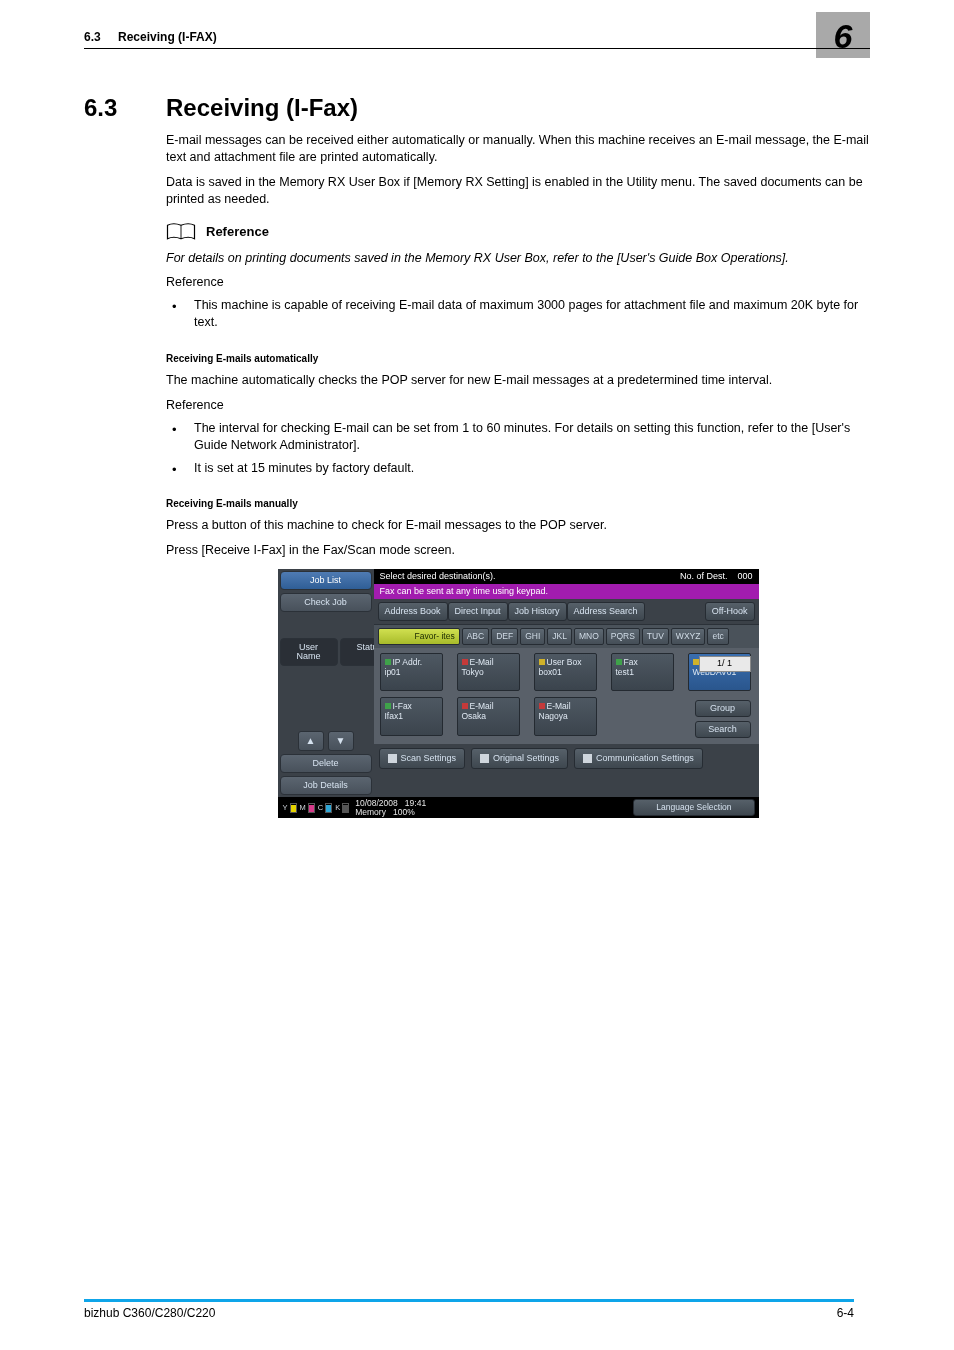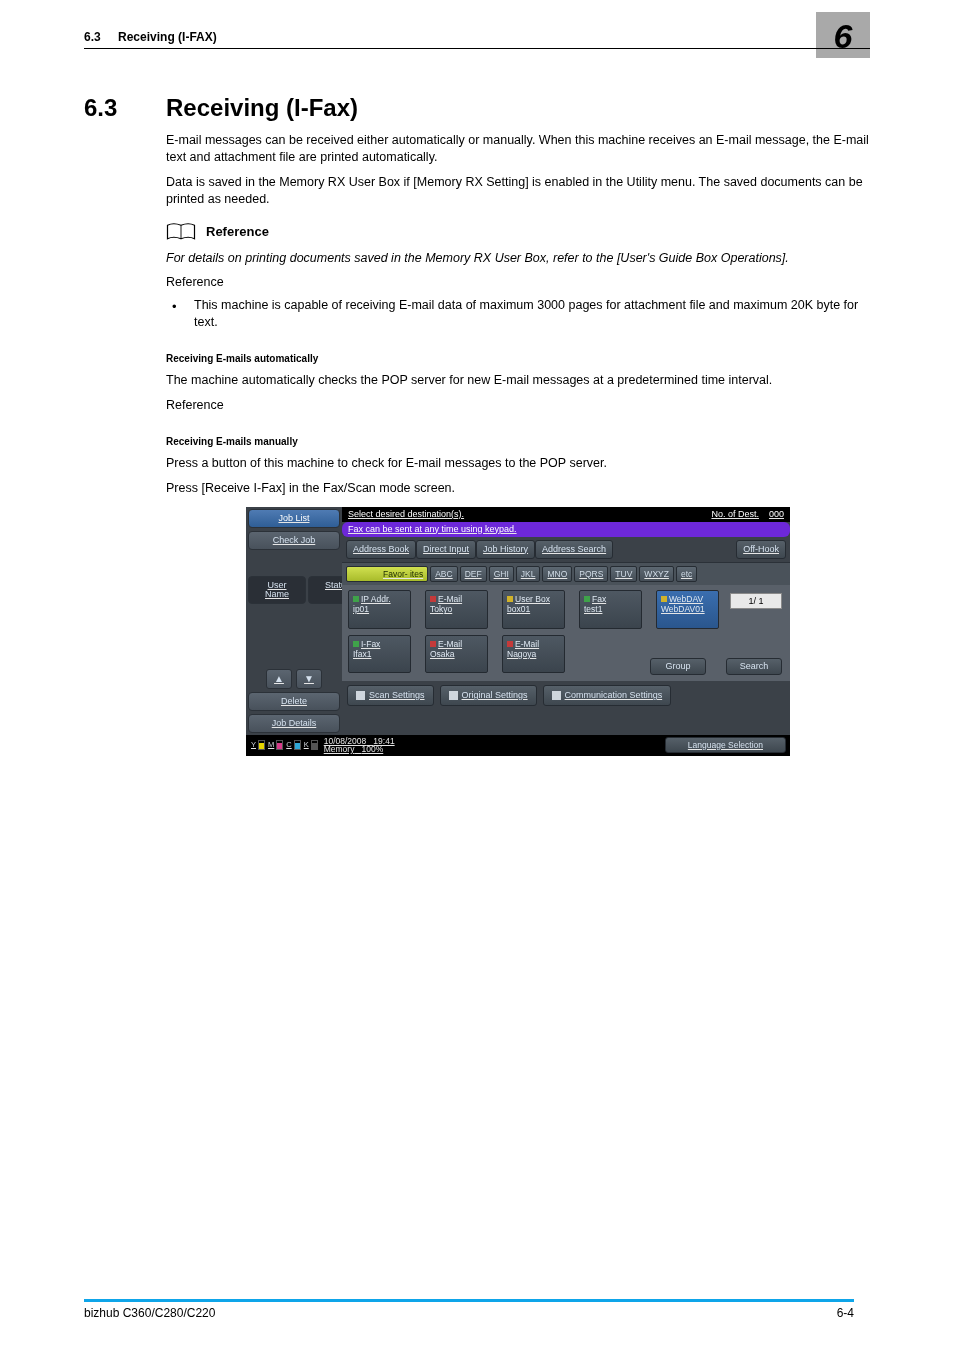--- a/index.html
+++ b/index.html
@@ -46,54 +46,54 @@
   .ref-label { font-weight: bold; font-size: 13px; }
   .italic { font-style: italic; }
   ul { list-style: none; padding-left: 0; }
   ul li { font-size: 12.5px; line-height: 1.35; margin: 6px 0; padding-left: 28px; position: relative; }
   ul li::before { content: "\2022"; position: absolute; left: 6px; top: 1px; font-size: 13px; }
   h2 { font-size: 10px; font-weight: bold; margin: 22px 0 8px 0; }
   .plain-word { font-size: 12.5px; margin: 6px 0; }
 
   
   .lcd-wrap { display: flex; justify-content: center; margin: 10px 0 0 0; }
-  .lcd { width: 544px; background: #3b4148; font-size: 9px; color: #e6e6e6; line-height: 1; text-decoration: underline; }
+  .lcd { width: 481px; background: #3b4148; font-size: 9px; color: #e6e6e6; line-height: 1; }
   .lcd .row { display: flex; }
   .lcd-left { width: 96px; background: #3b4148; display: flex; flex-direction: column; gap: 3px; padding: 2px; }
   .lcd-right { flex: 1; display: flex; flex-direction: column; }
   .pill {
     background: linear-gradient(#5b6570,#48515b);
     border: 1px solid #2b3138;
     border-radius: 4px;
     text-align: center;
     padding: 4px 0;
     font-size: 9px;
     color: #d6e2ef;
   }
   .pill.sel { background: linear-gradient(#4f7bb3,#2f5e96); color: #fff; }
   .pill.dark { background: #2a2f36; }
   .msgbar { background: #000; color: #fff; font-size: 9px; padding: 3px 6px; }
-  .msgbar.blue { background: #6d28d9; border-radius: 6px; }
+  .msgbar.blue { background: #a21caf; }
   .tabs { display: flex; padding: 3px 4px; align-items: center; background: #3b4148; }
   .tab {
     background: linear-gradient(#566069,#3e474f);
     border: 1px solid #262c33;
     color: #d6e2ef; font-size: 9px;
     padding: 4px 6px; border-radius: 3px;
   }
   .tab.off { margin-left: auto; }
   .filter-strip { display: flex; gap: 2px; padding: 3px 4px; align-items: center; background: #4a525a; border-top: 1px solid #2b3138; }
   .fbtn { background: linear-gradient(#5d6872,#454e57); border: 1px solid #262c33; color: #d0dbe6; font-size: 8.5px; padding: 3px 4px; border-radius: 2px; }
   .fbtn.sel { background: linear-gradient(#d0e050,#a8bb2a); color: #1b2a00; padding-left: 36px; }
   .cards { padding: 5px 6px 8px 6px; display: grid; grid-template-columns: repeat(5, 63px); gap: 6px 14px; background: #596069; position: relative; min-height: 96px; }
   .card { background: linear-gradient(#4e5862,#3b444d); border: 1px solid #242a31; border-radius: 2px; padding: 3px 4px; font-size: 8.5px; line-height: 1.2; color: #dfe8f2; min-height: 27px; }
   .card .ic { display: inline-block; width: 6px; height: 6px; margin-right: 2px; }
   .card.blue { background: linear-gradient(#3a6eaf,#2a568d); }
   .pager { position: absolute; right: 8px; top: 8px; width: 52px; height: 16px; background: #e9e9e9; color: #000; font-size: 9px; display: flex; justify-content: center; align-items: center; border: 1px solid #8a8a8a; }
-  .right-btns { position: absolute; right: 8px; bottom: 6px; display: flex; flex-direction: row; gap: 20px; }
+  .right-btns { position: absolute; right: 8px; bottom: 6px; display: flex; flex-direction: column; gap: 4px; }
   .rbtn { width: 56px; text-align: center; font-size: 9px; color: #d6e2ef; background: linear-gradient(#566069,#3e474f); border: 1px solid #262c33; padding: 3px 0; border-radius: 3px; }
   .bottombar { display: flex; gap: 6px; padding: 4px 5px; background: #3b4148; align-items: center; }
   .bbtn { background: linear-gradient(#566069,#3e474f); border: 1px solid #262c33; color: #d6e2ef; font-size: 9px; padding: 5px 8px; border-radius: 3px; display: flex; align-items: center; gap: 4px; }
   .bbtn .sq { width: 9px; height: 9px; background: #cfd6dd; display: inline-block; }
   .statusbar { display: flex; align-items: center; background: #000; padding: 2px 4px; font-size: 8.5px; gap: 6px; }
   .toner { display: flex; gap: 2px; align-items: center; }
   .toner .t { width: 7px; height: 10px; border: 1px solid #555; position: relative; }
   .toner .t span { position: absolute; bottom: 0; left: 0; right: 0; }
   .toner .lbl { color: #d0d5db; font-size: 7.5px; margin-left: 1px; }
   .lang { margin-left: auto; background: linear-gradient(#566069,#3e474f); border: 1px solid #262c33; color: #d6e2ef; font-size: 8.5px; padding: 3px 22px; border-radius: 3px; }
@@ -148,20 +148,24 @@
     </div>
     <p class="italic">For details on printing documents saved in the Memory RX User Box, refer to the [User's Guide Box Operations].</p>
     <p class="plain-word">Reference</p>
     <ul>
       <li>This machine is capable of receiving E-mail data of maximum 3000 pages for attachment file and maximum 20K byte for text.</li>
     </ul>
 
     <h2>Receiving E-mails automatically</h2>
     <p>The machine automatically checks the POP server for new E-mail messages at a predetermined time interval.</p>
     <p class="plain-word">Reference</p>
+    <ul>
+      <li>The interval for checking E-mail can be set from 1 to 60 minutes. For details on setting this function, refer to the [User's Guide Network Administrator].</li>
+      <li>It is set at 15 minutes by factory default.</li>
+    </ul>
 
     <h2>Receiving E-mails manually</h2>
     <p>Press a button of this machine to check for E-mail messages to the POP server.</p>
     <p>Press [Receive I-Fax] in the Fax/Scan mode screen.</p>
 
     <div class="lcd-wrap">
       <div class="lcd">
         <div class="row">
           <div class="lcd-left">
             <div class="pill sel">Job List</div>

